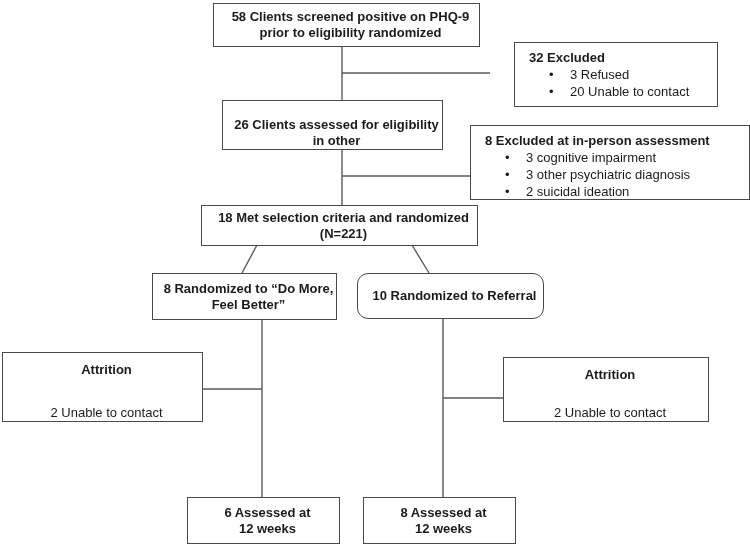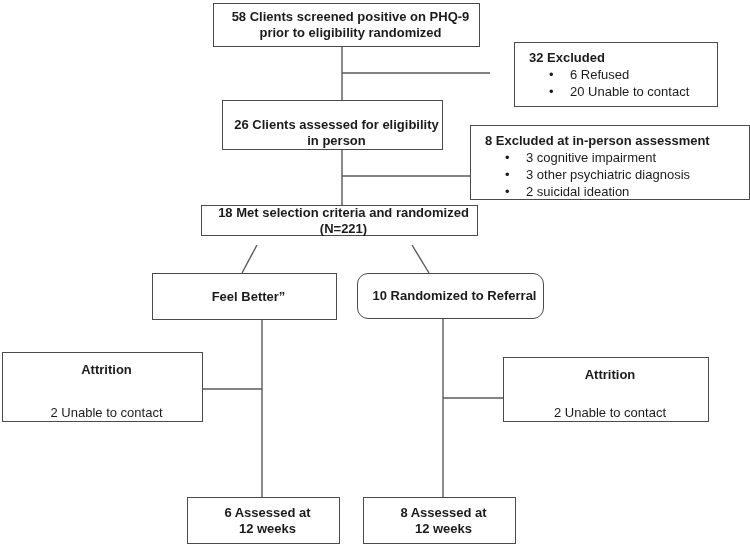--- a/index.html
+++ b/index.html
@@ -64,21 +64,21 @@
     justify-content: space-between;
   }
   .box.attrition .heading { font-weight: bold; }
   .box.attrition .detail { font-weight: normal; margin-top: 4px; }
 
   
   #box-screened        { left: 213px; top: 3px;   width: 267px; height: 44px; }
   #box-excluded-screen { left: 490px; top: 42px;  width: 204px; height: 65px; margin-left: 24px; }
   #box-assessed        { left: 222px; top: 100px; width: 221px; height: 50px; justify-content: flex-end; }
   #box-excluded-person { left: 470px; top: 125px; width: 280px; height: 75px; }
-  #box-randomized      { left: 201px; top: 205px; width: 277px; height: 31px; }
+  #box-randomized      { left: 201px; top: 205px; width: 277px; height: 41px; }
   #box-arm-dmfb        { left: 152px; top: 273px; width: 185px; height: 47px; }
   #box-arm-referral    { left: 357px; top: 273px; width: 187px; height: 46px; border-radius: 11px; }
   #box-attrition-left  { left: 2px;   top: 352px; width: 201px; height: 70px; }
   #box-attrition-right { left: 503px; top: 357px; width: 206px; height: 65px; }
   #box-assessed-left   { left: 187px; top: 497px; width: 153px; height: 47px; }
   #box-assessed-right  { left: 363px; top: 497px; width: 153px; height: 47px; }
 </style>
 </head>
 <body>
 
@@ -99,42 +99,43 @@
     </g>
   </svg>
 
   <div class="box centered" id="box-screened">
     <div>58 Clients screened positive on PHQ-9</div>
     <div>prior to eligibility randomized</div>
   </div>
 
   <div class="box listbox" id="box-excluded-screen">
     <div class="heading">32 Excluded</div>
-    <div class="bullet-row">6 Refused</div>
+    <div class="bullet-row">3 Refused</div>
     <div class="bullet-row">20 Unable to contact</div>
   </div>
 
   <div class="box centered" id="box-assessed">
     <div>26 Clients assessed for eligibility</div>
-    <div>in person</div>
+    <div>in other</div>
   </div>
 
   <div class="box listbox" id="box-excluded-person">
     <div class="heading">8 Excluded at in-person assessment</div>
     <div class="bullet-row">3 cognitive impairment</div>
     <div class="bullet-row">3 other psychiatric diagnosis</div>
     <div class="bullet-row">2 suicidal ideation</div>
   </div>
 
   <div class="box centered" id="box-randomized">
     <div>18 Met selection criteria and randomized</div>
     <div>(N=221)</div>
   </div>
 
   <div class="box centered" id="box-arm-dmfb">
+    <div>8 Randomized to “Do More,</div>
     <div>Feel Better”</div>
   </div>
 
   <div class="box centered" id="box-arm-referral">
     <div>10 Randomized to Referral</div>
   </div>
 
   <div class="box attrition" id="box-attrition-left">
     <div class="heading">Attrition</div>
     <div class="detail">2 Unable to contact</div>

